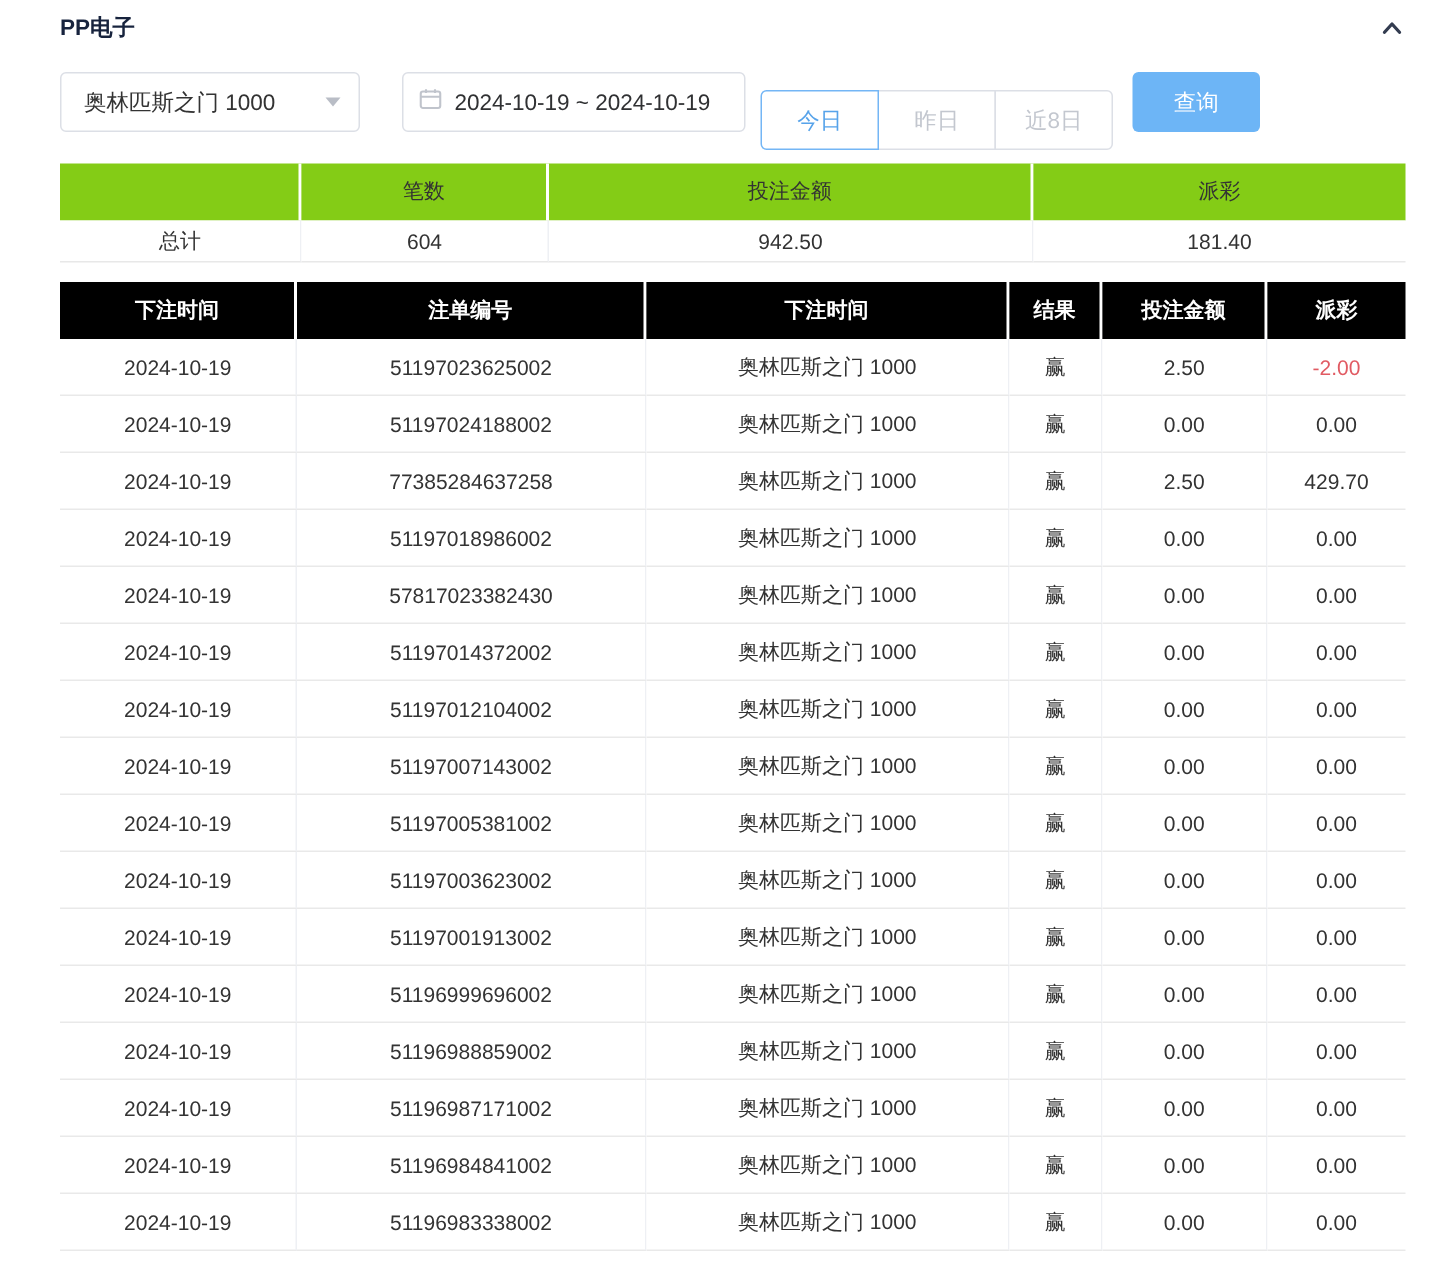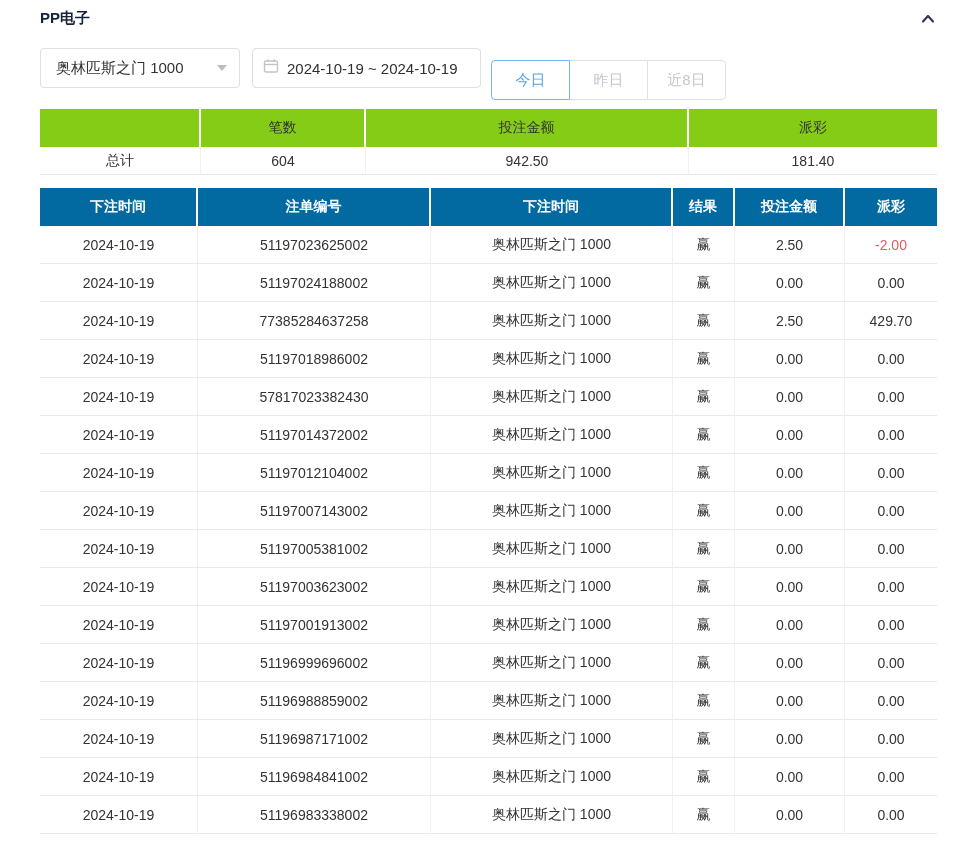--- a/index.html
+++ b/index.html
@@ -26,21 +26,21 @@
     width: 200px; height: 40px; border: 1px solid #dcdfe6; border-radius: 4px;
     display: flex; align-items: center; padding: 0 12px 0 15px; background:#fff;
     cursor: pointer;
   }
   .select-value { flex: 1; font-size: 15px; color: #333; }
   .caret-down {
     width: 0; height: 0; border-left: 5px solid transparent; border-right: 5px solid transparent;
     border-top: 6px solid #b9bdc6;
   }
   .date-box {
-    margin-left: 12px; width: 229px; height: 40px; border: 1px solid #dcdfe6; border-radius: 4px;
+    margin-left: 28px; width: 229px; height: 40px; border: 1px solid #dcdfe6; border-radius: 4px;
     display: flex; align-items: center; padding: 0 10px; background:#fff; cursor: pointer;
   }
   .date-box svg { flex: 0 0 auto; }
   .date-value { margin-left: 8px; font-size: 15px; color: #303133; white-space: nowrap; }
 
   .seg-group { margin-left: 10px; display: flex; margin-top: 24px; }
   .seg-btn {
     width: 79px; height: 40px; background: #fff; border: 1px solid #dcdfe6;
     color: #c3c7cf; font-size: 15px; font-family: inherit; cursor: pointer; padding:0;
     margin-left: -1px; position: relative;
@@ -65,21 +65,21 @@
   }
   .summary-table th:last-child { border-right: none; }
   .summary-table td {
     height: 28px; font-size: 14px; color: #333; background: #fff;
     border-bottom: 1px solid #e8e8e8; border-right: 1px solid #eef0f4;
   }
   .summary-table td:last-child { border-right: none; }
 
   .detail-table { margin-top: 13px; }
   .detail-table th {
-    height: 38px; background: #0369a1; color: #fff; font-weight: bold; font-size: 14px;
+    height: 38px; background: #000000; color: #fff; font-weight: bold; font-size: 14px;
     border-right: 2px solid #fff;
   }
   .detail-table th:last-child { border-right: none; }
   .detail-table td {
     height: 38px; font-size: 14px; color: #333; background: #fff;
     border-bottom: 1px solid #e9e9e9; border-right: 1px solid #eef0f4;
   }
   .detail-table td:last-child { border-right: none; }
   .detail-table td.neg { color: #e15b63; }
 </style>
@@ -116,20 +116,21 @@
       </span>
       <span class="date-value">2024-10-19 ~ 2024-10-19</span>
     </div>
 
     <div class="seg-group">
         <button class="seg-btn active">今日</button>
         <button class="seg-btn">昨日</button>
         <button class="seg-btn">近8日</button>
       </div>
 
+    <button class="query-btn">查询</button>
   </div>
 
   <table class="summary-table">
     <colgroup>
       <col style="width:161px">
         <col style="width:165px">
         <col style="width:323px">
         <col style="width:248px">
     </colgroup>
     <thead>

